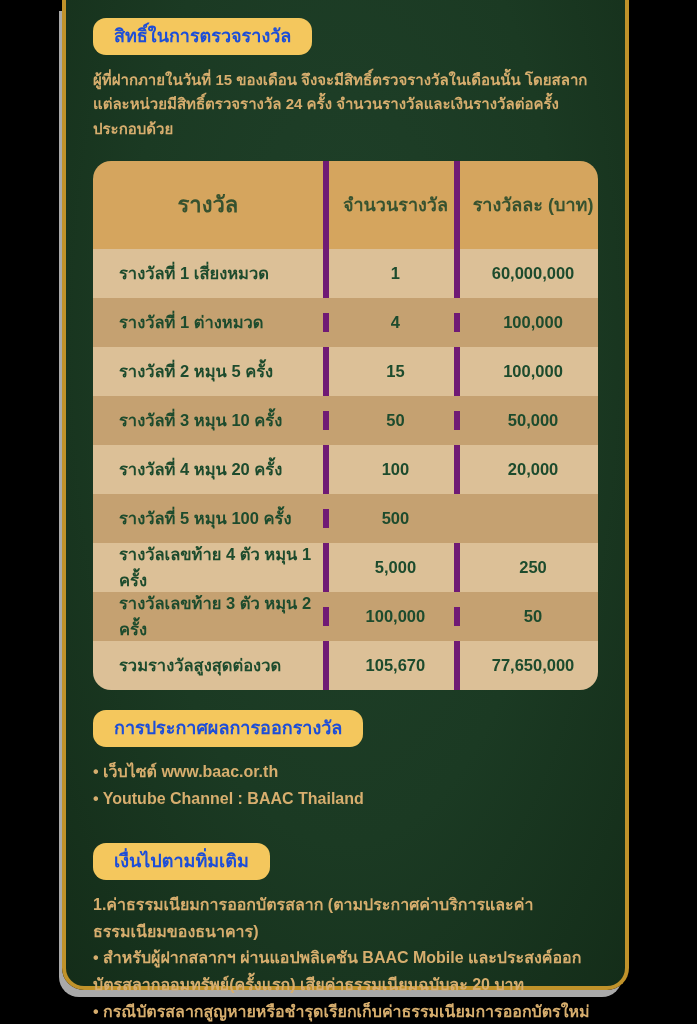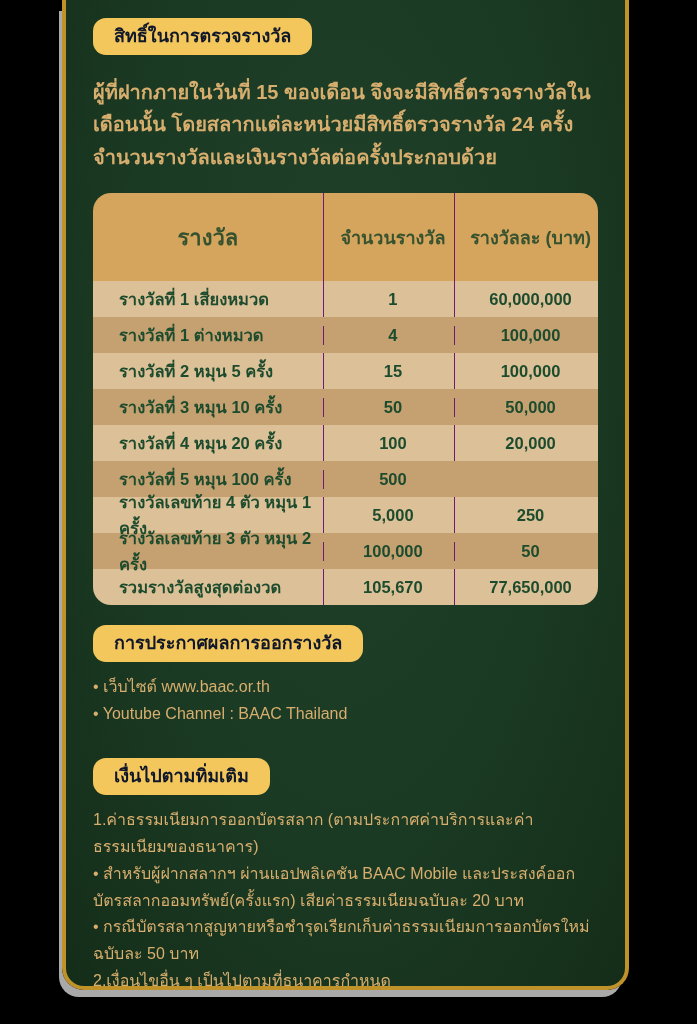--- a/index.html
+++ b/index.html
@@ -17,62 +17,62 @@
     background:radial-gradient(ellipse at 50% 35%, #1f4029 0%, #1b3a23 55%, #142d19 100%);
     border:4px solid #c0922a;
     border-top:none;
     border-radius:0 0 22px 22px;
     box-shadow:-5px 9px 0 -2px #a9a9a9;
     padding:18px 27px 0 27px;
   }
   .pill {
     display:inline-block;
     background:#f4c75d;
-    color:#0f172a;
+    color:#1d4ed8;
     font-size:18px;
     font-weight:bold;
     line-height:1;
     padding:9px 21px 10px 21px;
     border-radius:13px;
   }
   .para {
-    margin-top:21px;
+    margin-top:13px;
     color:#d7ae6e;
-    font-size:20px;
+    font-size:15px;
     font-weight:600;
     line-height:1.62;
   }
   
   .table {
     margin-top:20px;
     width:100%;
     border-radius:18px;
     overflow:hidden;
   }
   .trow, .thead { display:flex; width:100%; }
   .cell {
     display:flex; align-items:center; justify-content:center;
     text-align:center;
     color:#1d4b2d;
     font-weight:bold;
   }
   .c1 { width:45.5%; justify-content:flex-start; text-align:left; padding-left:26px; }
   .c2 { width:26%; }
   .c3 { width:28.5%; }
-  .c2, .c3 { border-left:1px solid #701a75;padding-left:8px; }
+  .c2, .c3 { border-left:6px solid #701a75;padding-left:8px; }
   .thead { background:#d5a55e; height:88px; }
   .thead .cell { color:#37522f; font-size:18px; }
   .thead .c1 { justify-content:center; text-align:center; padding-left:0; font-size:22px; }
-  .trow { height:36px; font-size:16.5px; }
+  .trow { height:49px; font-size:16.5px; }
   .row-light { background:#dcc097; }
   .row-dark  { background:#c5a171;align-items:center; }
   
   .badge-row { margin-top:20px; }
   .badge-row-2 { margin-top:30px; }
-  .list { margin-top:12px; color:#d7ae6e; font-size:16px; font-weight:400; line-height:1.68; }
+  .list { margin-top:12px; color:#d7ae6e; font-size:16px; font-weight:700; line-height:1.68; }
   .list .line { display:block; }
 </style>
 </head>
 <body>
 
 <div class="card">
 
   <div>
     <span class="pill">สิทธิ์ในการตรวจรางวัล</span>
     <p class="para">ผู้ที่ฝากภายในวันที่ 15 ของเดือน จึงจะมีสิทธิ์ตรวจรางวัลในเดือนนั้น โดยสลากแต่ละหน่วยมีสิทธิ์ตรวจรางวัล 24 ครั้ง จำนวนรางวัลและเงินรางวัลต่อครั้งประกอบด้วย</p>

